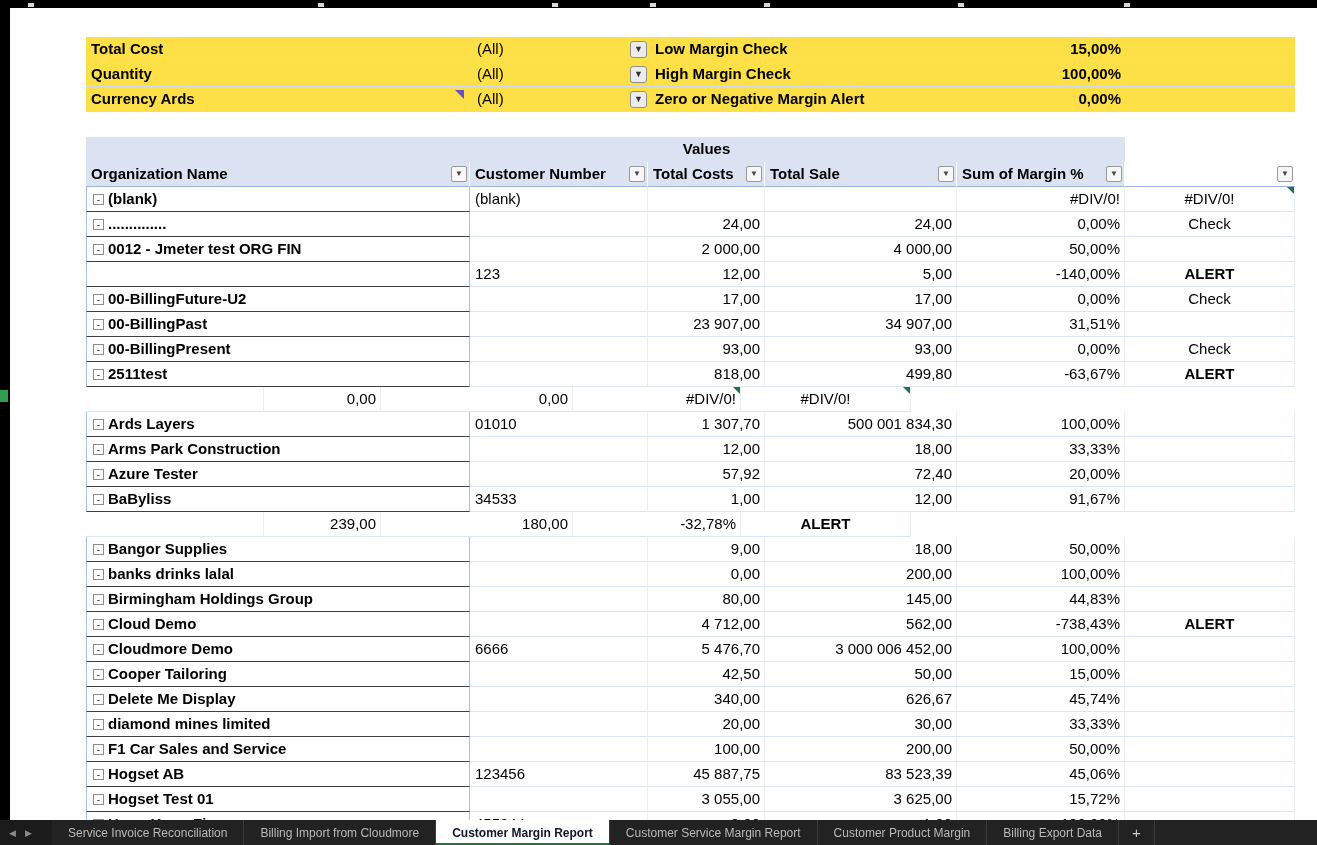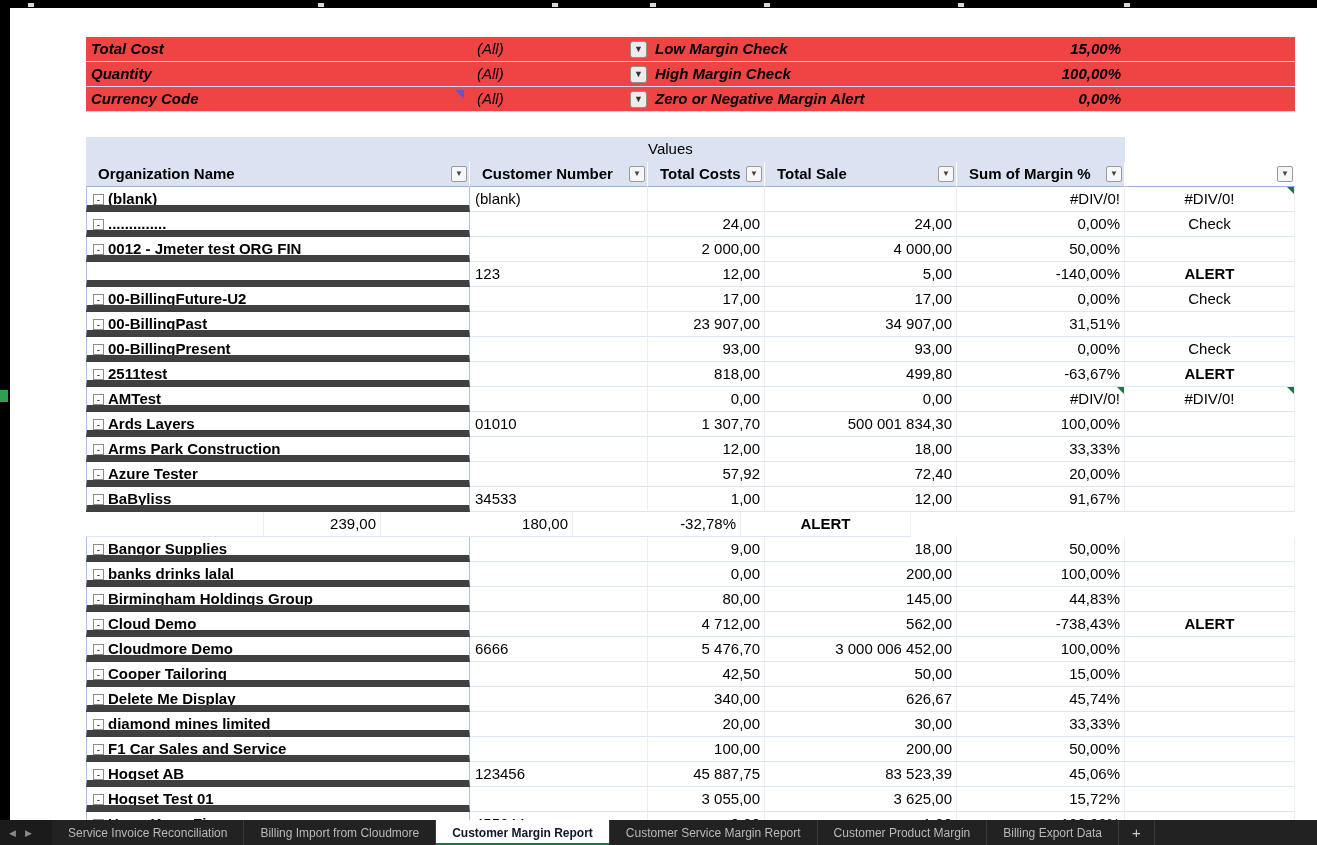--- a/index.html
+++ b/index.html
@@ -24,49 +24,49 @@
   .cD { width:117px; flex:none; }
   .cE { width:192px; flex:none; }
   .cF { width:168px; flex:none; }
   .cG { width:170px; flex:none; }
   .cH { width:22px; flex:none; }
   .cDE { width:309px; flex:none; }
 
   .cell { padding-left:5px; white-space:nowrap; overflow:hidden; position:relative; }
 
   
-  .frow .cell { background:#ef4444; border-bottom:1px solid #cfd9ec;font-style:italic; }
+  .frow .cell { background:#fde047; border-bottom:1px solid #cfd9ec; }
   .flabel { font-weight:bold; }
   .fval { padding-left:7px; }
   .dd { position:absolute; right:1px; top:4px; width:17px; height:17px; background:#ececec;
         border:1px solid #8f8f8f; border-radius:3px; font-size:9px; line-height:15px;
         text-align:center; color:#333; }
   .checklabel { font-weight:bold; padding-left:7px; }
   .num { text-align:right; padding-right:4px; }
   .bold { font-weight:bold; }
   .cflag { position:absolute; right:6px; top:3px; width:0; height:0;
            border-left:9px solid transparent; border-top:9px solid #6a52c7; }
 
   
   .vband { width:1039px; flex:none; background:#dbe2f1; position:relative; }
-  .vlabel { position:absolute; left:562px; width:117px; font-weight:normal; }
+  .vlabel { position:absolute; left:562px; width:117px; text-align:center; font-weight:bold; }
 
   
   .hrow .hcell { background:#dbe2f1; font-weight:bold; border-right:1px solid #fff;
-                 border-bottom:1px solid #9db3d9; position:relative; padding-left:12px;
+                 border-bottom:1px solid #9db3d9; position:relative; padding-left:5px;
                  white-space:nowrap; overflow:hidden; }
   .hrow .hplain { background:#fff; border-bottom:1px solid #9db3d9; position:relative; }
   .hdd { position:absolute; right:2px; top:4px; width:16px; height:16px; background:#f7f7f7;
          border:1px solid #9a9a9a; border-radius:2px; font-size:8px; line-height:14px;
          text-align:center; color:#444; }
 
   
   .datarow .cell { border-bottom:1px solid #dde6f4; border-right:1px solid #e9eef7; }
   .datarow .cB { border-left:1px solid #a9c2e4; border-right:1px solid #a9c2e4;
-                 border-bottom:7px solid #404040; }
+                 border-bottom:1px solid #404040; }
   .nm { font-weight:bold; }
   .collapse { display:inline-block; width:11px; height:11px; border:1px solid #8c8c8c;
               background:#fff; font-size:10px; line-height:9px; text-align:center;
               vertical-align:1px; margin:0 4px 0 1px; color:#333; }
   .ctr { text-align:center; padding-right:5px; }
   .tri { position:absolute; right:0; top:0; width:0; height:0; display:none;
          border-left:7px solid transparent; border-top:7px solid #217346; }
   .has-tri .tri { display:block; }
 
   
@@ -123,21 +123,21 @@
     </div>
     <div class="cell cDE checklabel">High Margin Check</div>
     <div class="cell cF num bold">100,00%</div>
     <div class="cell cG"></div>
     <div class="cH"></div>
   </div>
 
   <div class="row frow">
     <div class="cA"></div>
     <div class="cell cB flabel">
-      <span>Currency Code</span>
+      <span>Currency Ards</span>
       <span class="cflag"></span>
     </div>
     <div class="cell cC fval">
       <span>(All)</span>
       <span class="dd">▼</span>
     </div>
     <div class="cell cDE checklabel">Zero or Negative Margin Alert</div>
     <div class="cell cF num bold">0,00%</div>
     <div class="cell cG"></div>
     <div class="cH"></div>
@@ -274,23 +274,20 @@
     </div>
     <div class="cell cC"></div>
     <div class="cell cD num"><span>818,00</span></div>
     <div class="cell cE num"><span>499,80</span></div>
     <div class="cell cF num"><span>-63,67%</span></div>
     <div class="cell cG ctr bold"><span>ALERT</span></div>
     <div class="cH"></div>
   </div>
       <div class="row datarow">
     <div class="cA"></div>
-    <div class="cell cB">
-      <span class="collapse">-</span><span class="nm">AMTest</span>
-    </div>
     <div class="cell cC"></div>
     <div class="cell cD num"><span>0,00</span></div>
     <div class="cell cE num"><span>0,00</span></div>
     <div class="cell cF num has-tri"><span class="tri"></span><span>#DIV/0!</span></div>
     <div class="cell cG ctr has-tri"><span class="tri"></span><span>#DIV/0!</span></div>
     <div class="cH"></div>
   </div>
       <div class="row datarow">
     <div class="cA"></div>
     <div class="cell cB">

